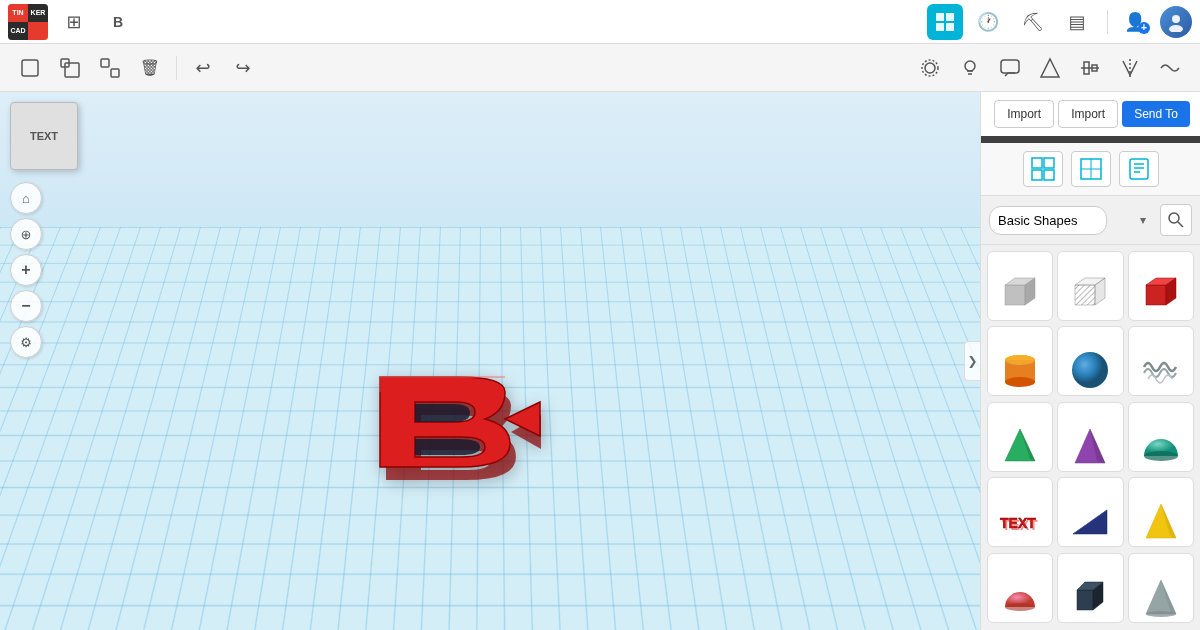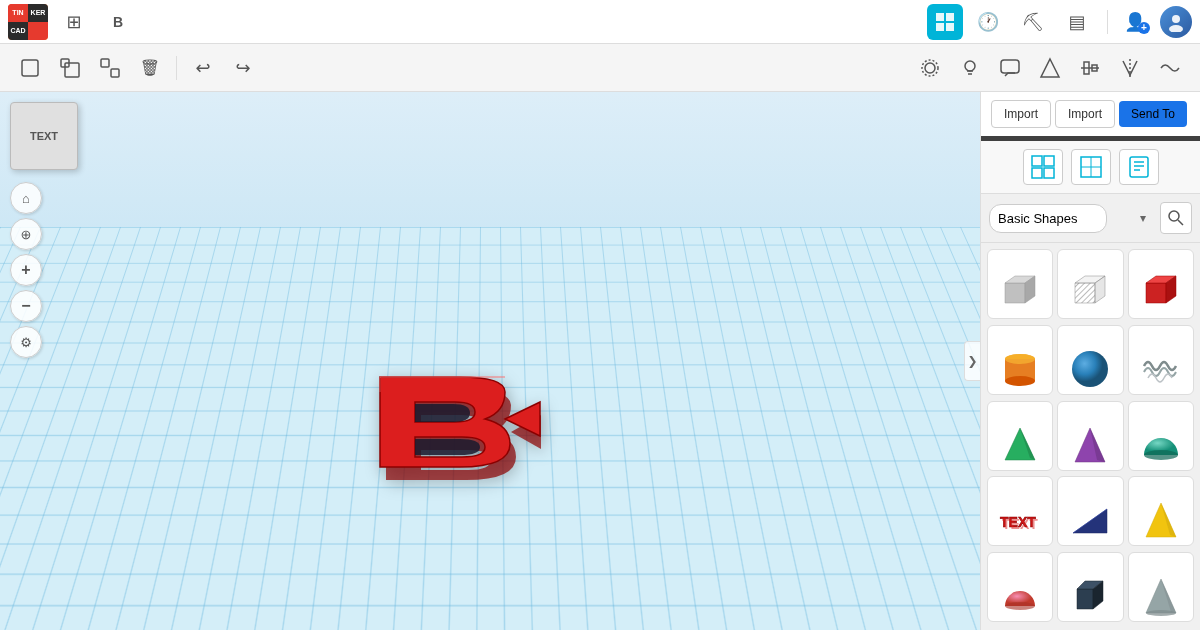--- a/index.html
+++ b/index.html
@@ -120,30 +120,30 @@
     }
 
     
     #right-panel {
       width: 220px; background: #f0f0f0; border-left: 1px solid #ddd;
       display: flex; flex-direction: column;
     }
 
     
     #right-top-tabs {
-      display: flex; align-items: center; justify-content: flex-start;
-      padding: 8px 10px; background: #fff; border-bottom: 5px solid #404040; gap: 4px;
+      display: flex; align-items: center; justify-content: flex-end;
+      padding: 8px 10px; background: #fff; border-bottom: 7px solid #404040; gap: 4px;
     }
     .import-export-btn {
       padding: 6px 12px; background: white; border: 1px solid #ccc;
       border-radius: 4px; cursor: pointer; font-size: 12px; color: #333;
     }
     .send-to-btn {
       padding: 6px 12px; background: #1a73e8; border: none;
-      border-radius: 4px; cursor: pointer; font-size: 12px; color: #000000;
+      border-radius: 4px; cursor: pointer; font-size: 12px; color: #ffffff;
     }
 
     
     #right-view-icons {
       display: flex; align-items: center; justify-content: center; gap: 8px;
       padding: 8px 10px; background: #f8f8f8; border-bottom: 1px solid #ddd;
     }
     .view-icon-btn {
       width: 40px; height: 36px; background: white; border: 1px solid #ccc;
       border-radius: 4px; cursor: pointer; display: flex; align-items: center;

